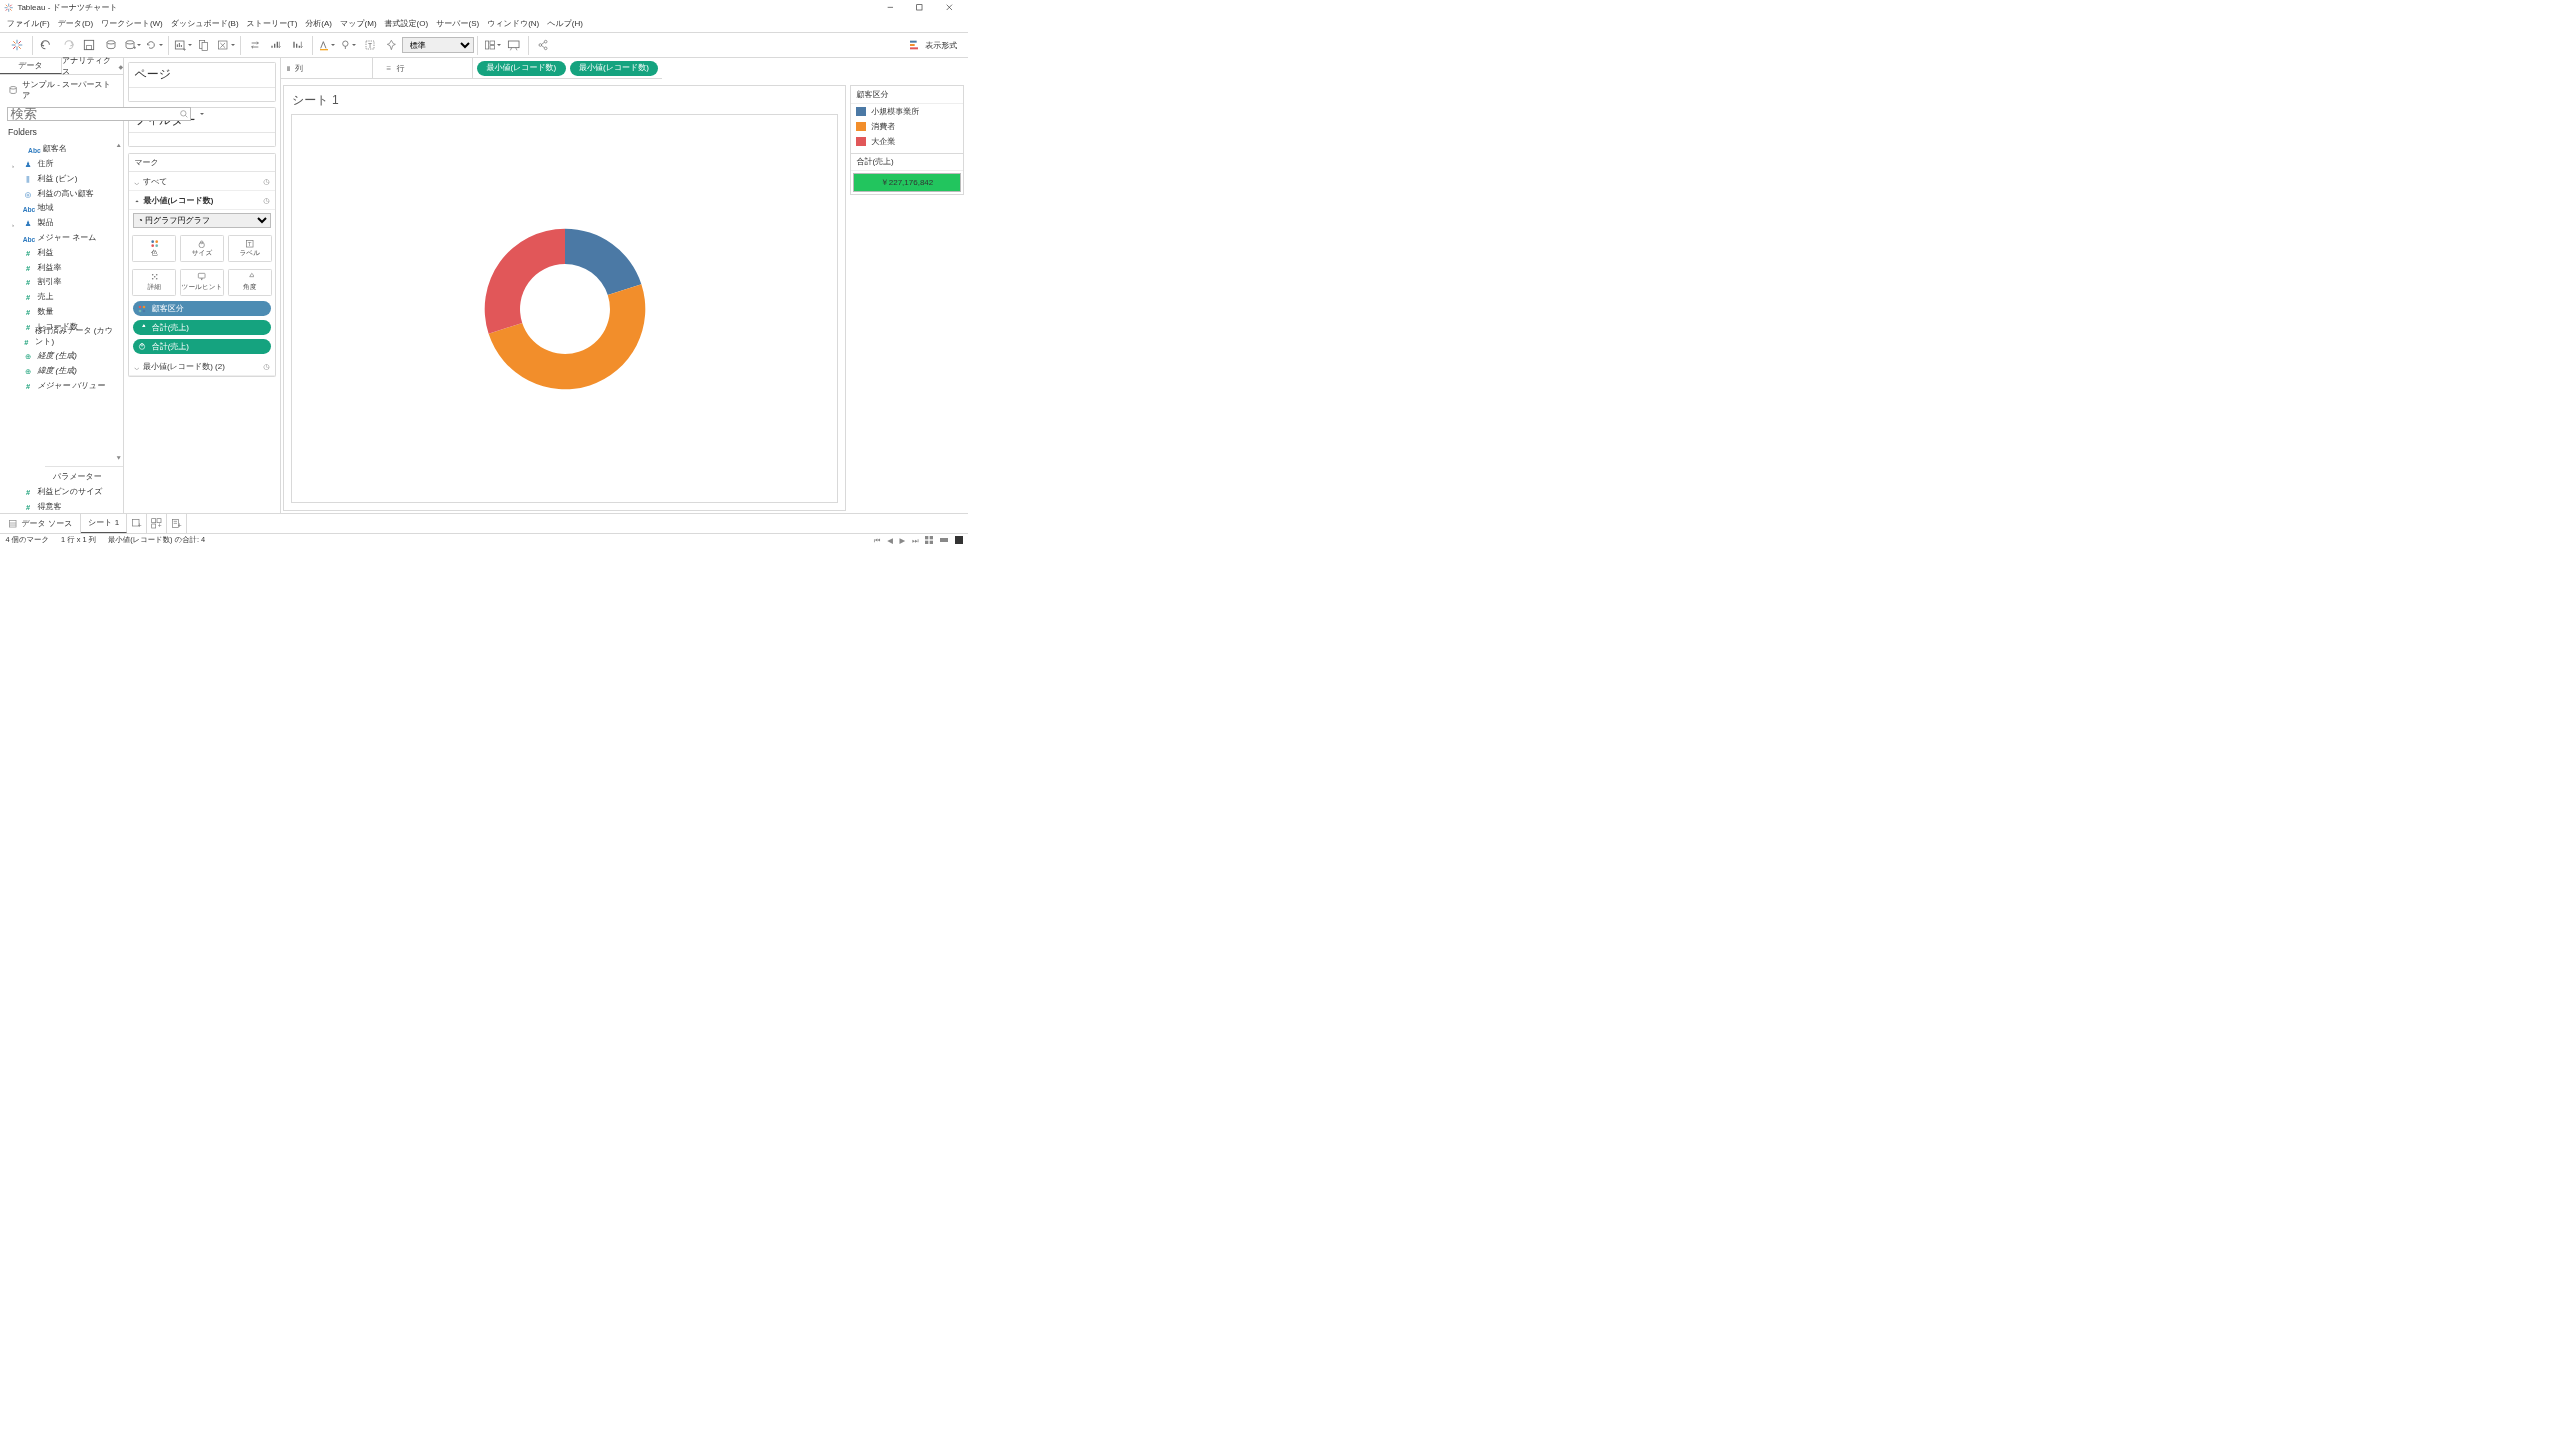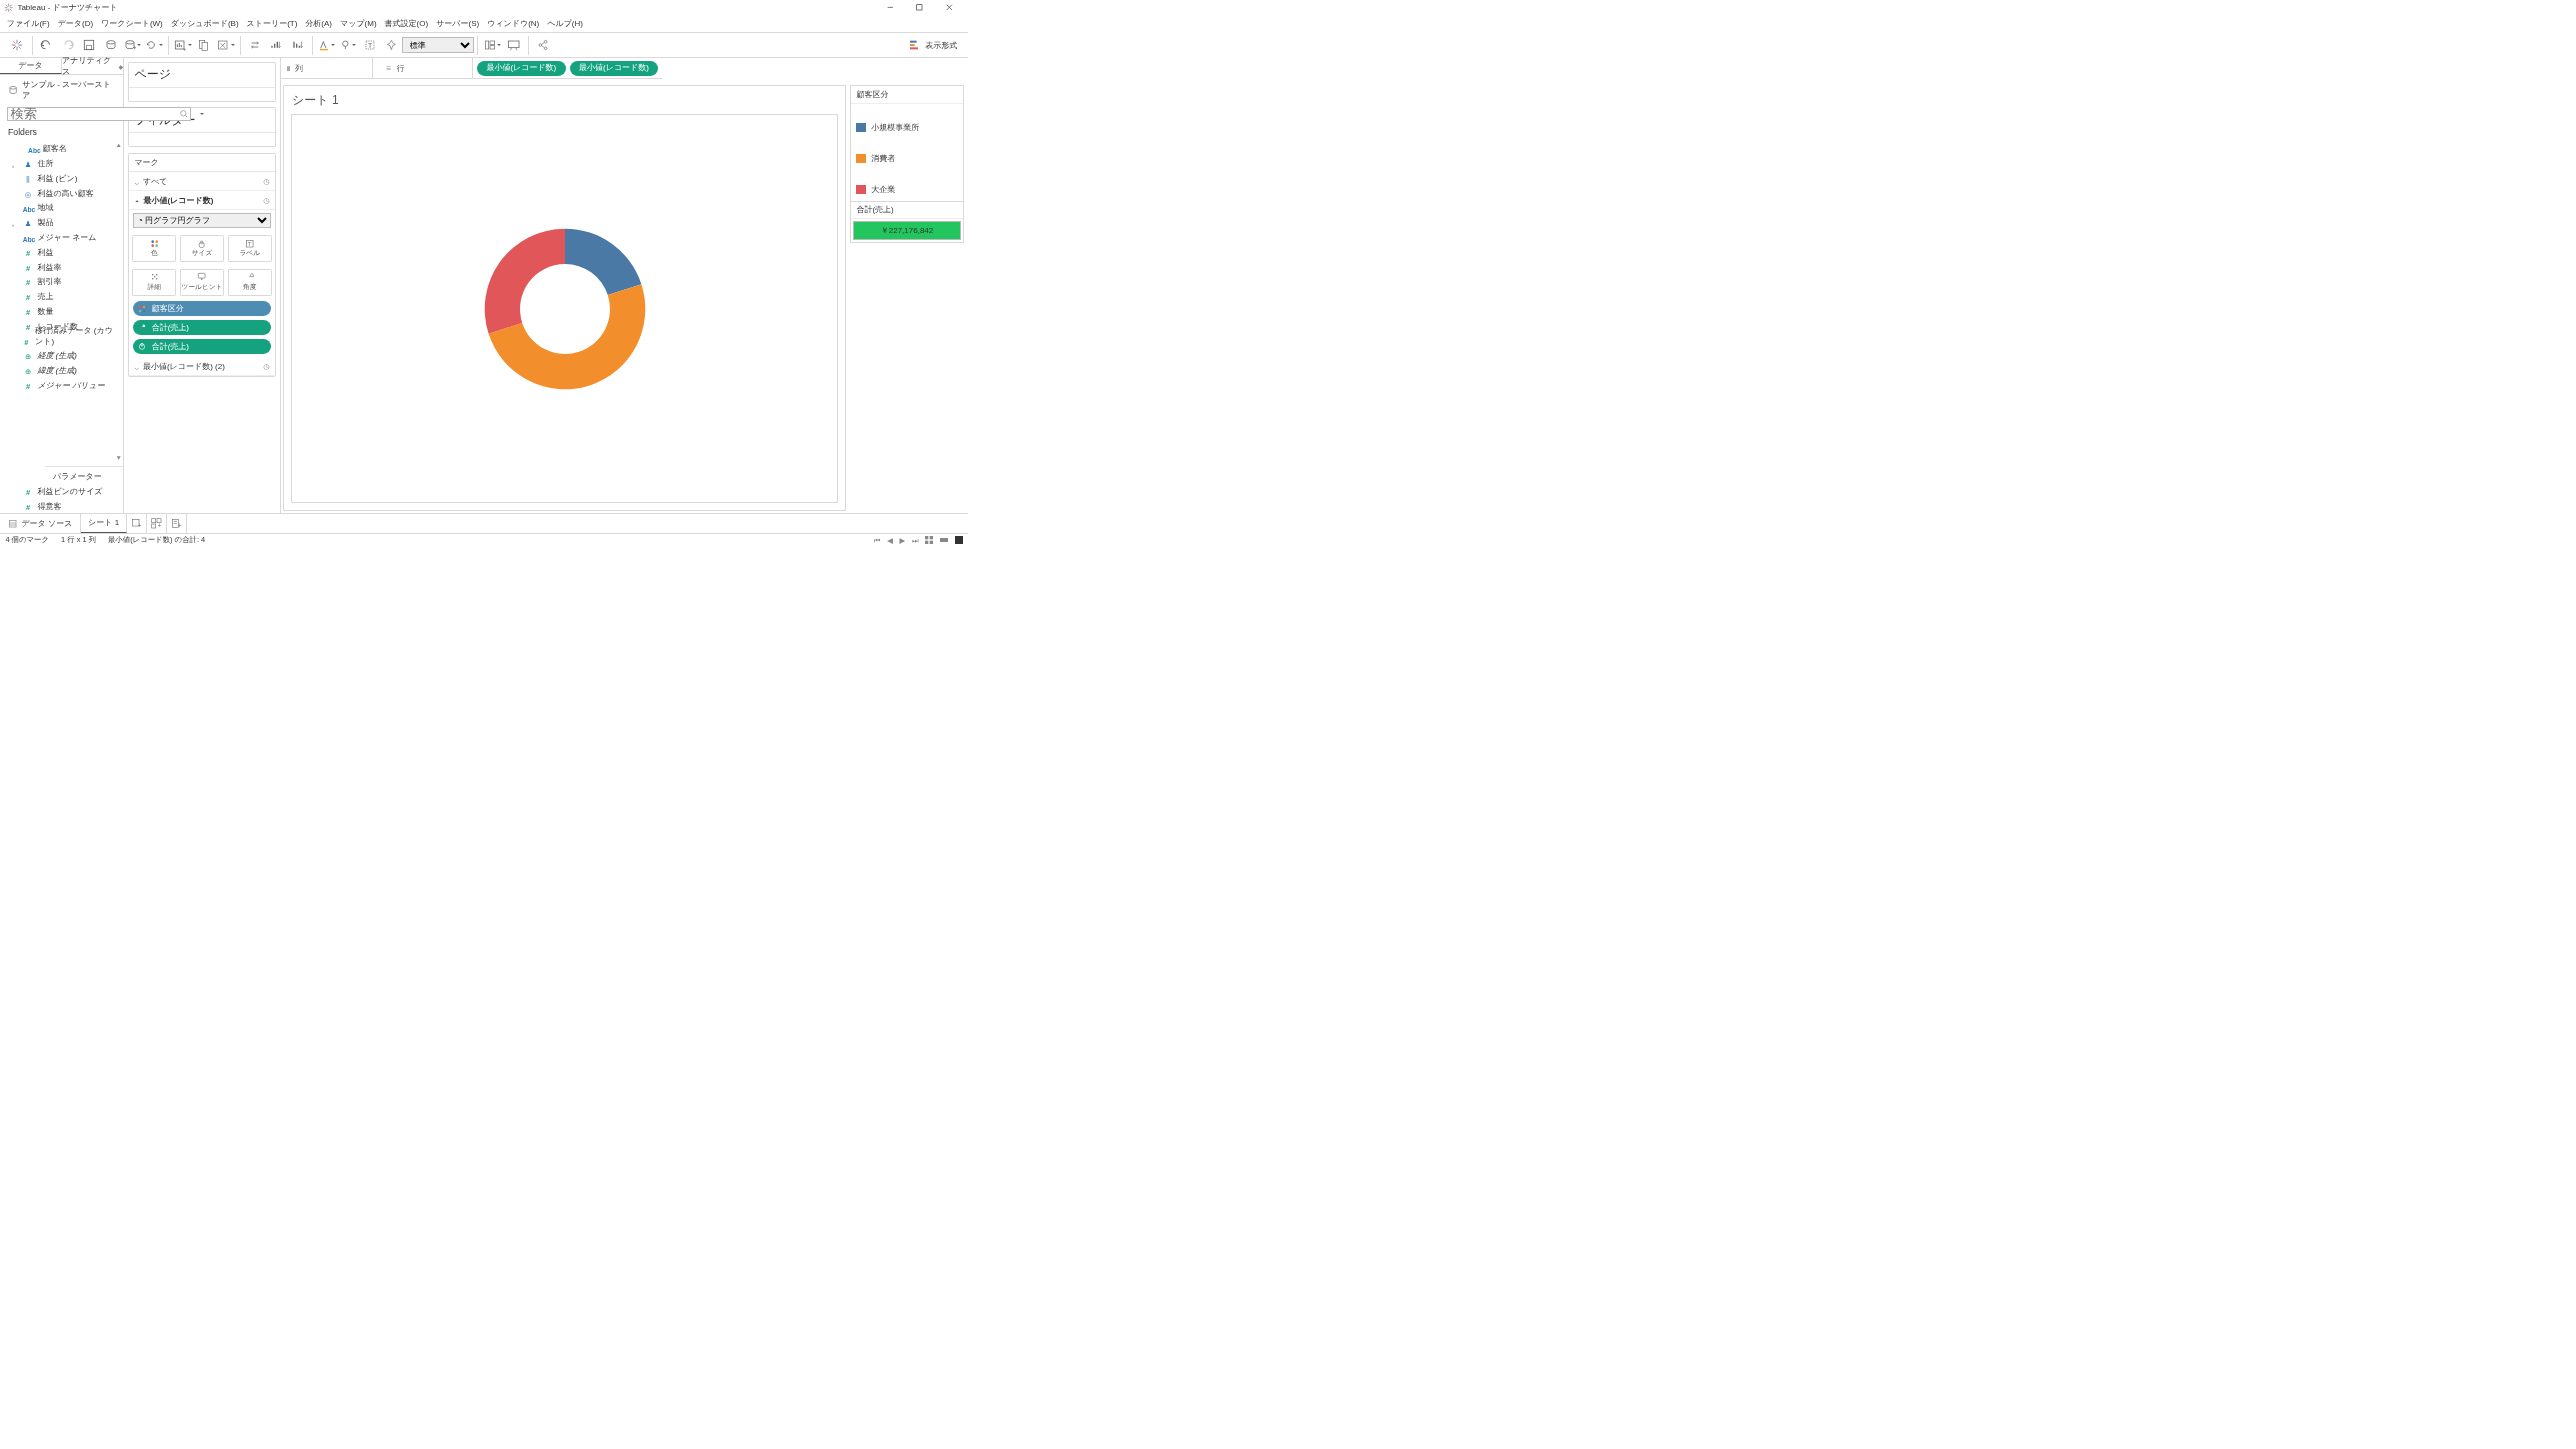--- a/index.html
+++ b/index.html
@@ -61,21 +61,21 @@
   .shelf { display:flex; align-items:center; border-bottom:0.7px solid #d9d9d9; height:21.5px; }
   .shelf .lbl { width:91px; display:flex; align-items:center; gap:5.4px; padding-left:5.4px; color:#555; }
   .shelf .zone { flex:1; display:flex; align-items:center; gap:4px; padding:0 4px; border-left:0.7px solid #d9d9d9; height:100%; }
   .shelf .zpill { background:#15a37f; color:#fff; border-radius:7.4px; height:14.8px; line-height:14.8px; padding:0 9.4px; font-size:8px; }
   .canvas-wrap { flex:1; display:flex; border-top: 4px solid #fff; }
   .sheet-area { flex:1; border:0.7px solid #d9d9d9; margin: 2px 4px 2px 2px; display:flex; flex-direction:column; }
   .sheet-title { font-size:12px; padding:5.4px 8px 4px; color:#555; }
   .chartbox { margin:1.3px 6.7px 6.7px; flex:1; border:0.7px solid #d9d9d9; display:flex; align-items:center; justify-content:center; position:relative; }
   .legend { width:114px; border:0.7px solid #d9d9d9; margin: 2px 4px 2px 0; align-self:flex-start; font-size:8px; }
   .legend .lhdr { padding:2.7px 5.4px; font-weight:500; border-bottom:0.7px solid #eee; }
-  .legend .li { display:flex; align-items:center; gap:5.4px; padding:2px 5.4px;margin-top:16px; }
+  .legend .li { display:flex; align-items:center; gap:5.4px; padding:2px 5.4px; }
   .legend .sw { width:9.4px; height:9.4px; }
   .legend .tot { border-top:0.7px solid #d9d9d9; margin-top:4px; }
   .legend .tot .t1 { padding:2.7px 5.4px; border-bottom:0.7px solid #eee; }
   .legend .tot .t2 { text-align:center; padding:2.7px 5.4px; background:#22c55e; border:0.7px solid #bbb; margin:2px; }
   .bottom-tabs { height:20px; border-top:0.7px solid #d9d9d9; display:flex; align-items:stretch; }
   .bottom-tabs .ds { padding:0 8px; display:flex; align-items:center; gap:4px; border-right:0.7px solid #d9d9d9; }
   .bottom-tabs .sheet-tab { padding:0 6.7px; display:flex; align-items:center; border-right:0.7px solid #d9d9d9; background:#fff; }
   .bottom-tabs .sheet-tab.active { border-bottom:1.3px solid #555; }
   .bottom-tabs .iconbtn { width:20px; display:flex; align-items:center; justify-content:center; border-right:0.7px solid #d9d9d9; color:#666; }
   .status { height:13.4px; border-top:0.7px solid #d9d9d9; display:flex; align-items:center; padding:0 5.4px; font-size:7.4px; gap:12px; }

